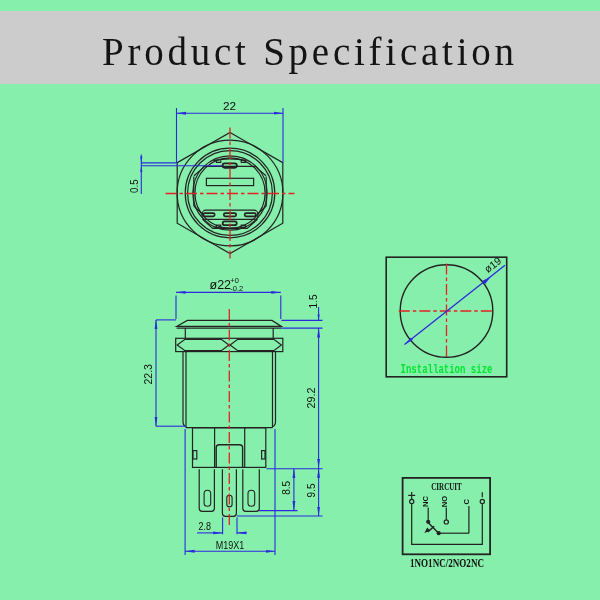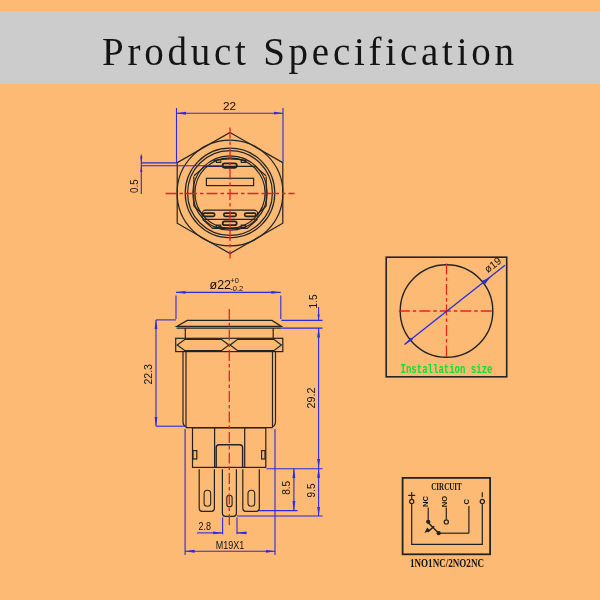--- a/index.html
+++ b/index.html
@@ -1,16 +1,16 @@
 <!DOCTYPE html>
 <html><head>
 <meta charset="utf-8">
 <style>
   html,body{margin:0;padding:0;background:#ffffff;}
-  #page{position:relative;width:600px;height:600px;background:#fdba74;overflow:hidden;text-align:right;}
+  #page{position:relative;width:600px;height:600px;background:#86efac;overflow:hidden;text-align:right;}
   svg{position:absolute;left:0;top:0;}
   text{font-family:"Liberation Sans",sans-serif;}
 </style>
 </head>
 <body>
 <div id="page">
 <svg width="600" height="600" viewBox="0 0 600 600">
 <defs>
   <marker id="ab" viewBox="0 0 10 4" refX="9.5" refY="2" markerWidth="10" markerHeight="4" orient="auto-start-reverse" markerUnits="userSpaceOnUse">
     <path d="M9.8,2 L0,0.55 L0,3.45 Z" fill="#2b2bdd"></path>

